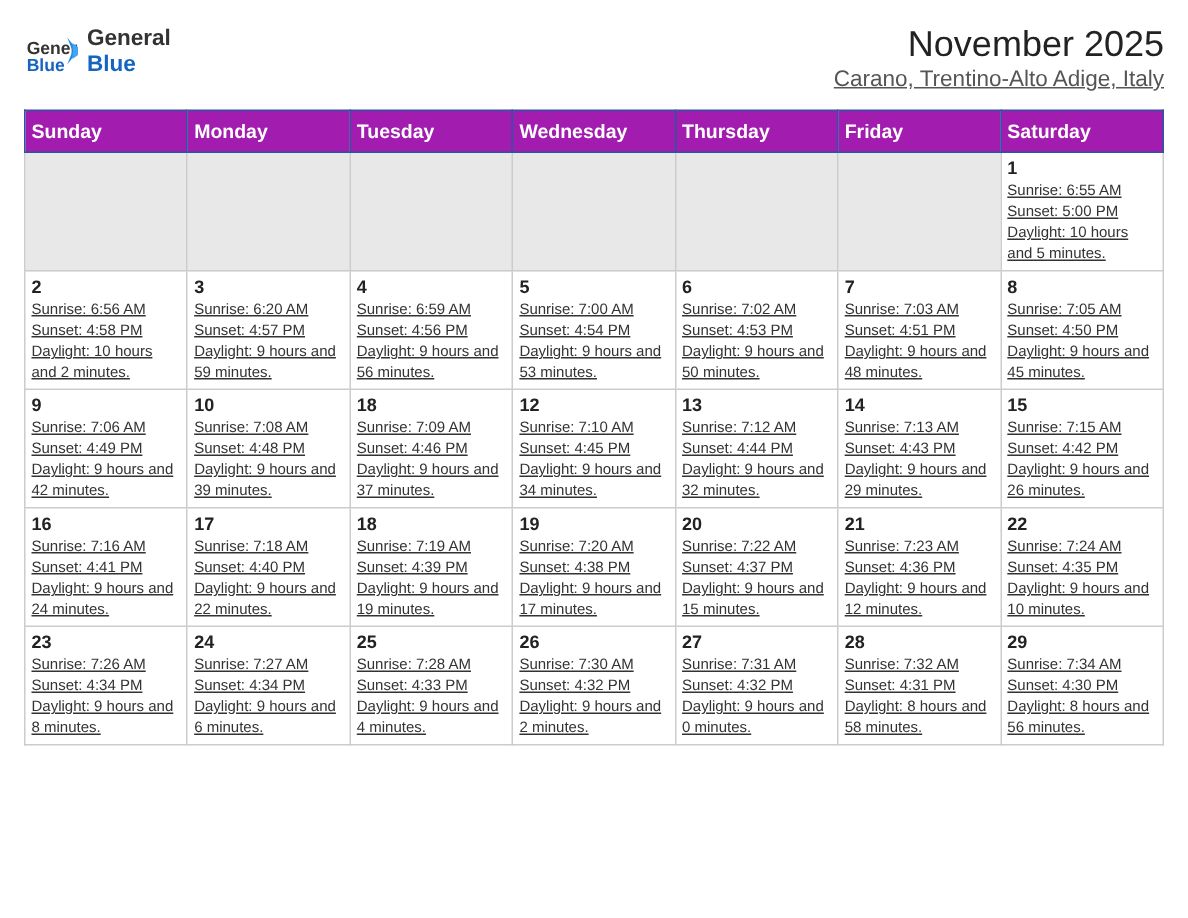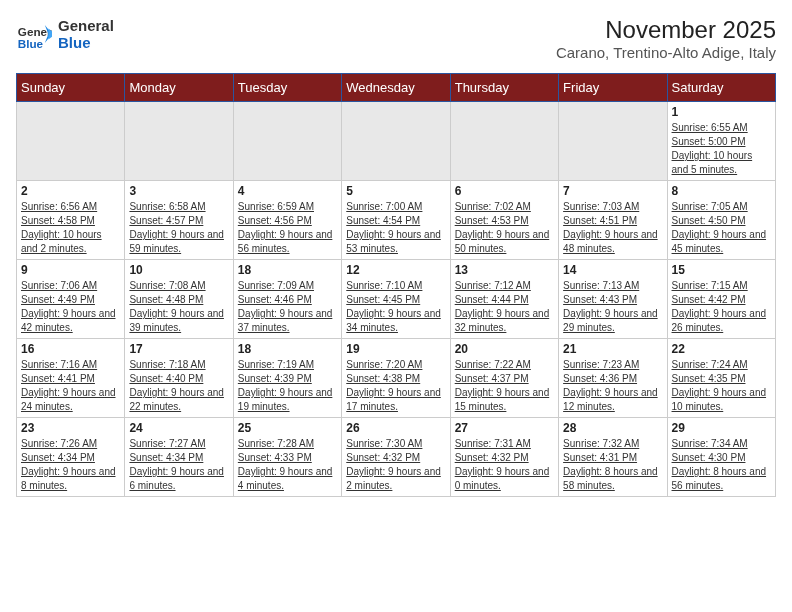--- a/index.html
+++ b/index.html
@@ -29,31 +29,32 @@
       text-align: right;
     }
     .month-title {
       font-size: 24px;
       font-weight: normal;
       color: #222;
     }
     .location {
       font-size: 15px;
       color: #555;
+      text-decoration: underline;
     }
     .calendar {
       width: 100%;
       border-collapse: collapse;
       border: 1px solid #ccc;
     }
     .calendar th {
-      background: #7f1d1d;
+      background: #a21caf;
       color: #fff;
       font-size: 13px;
-      font-weight: normal;
+      font-weight: bold;
       padding: 6px 4px;
       text-align: left;
       border: 1px solid #2a55a0;
     }
     .calendar td {
       vertical-align: top;
       border: 1px solid #ccc;
       padding: 3px 4px;
       font-size: 10.5px;
       color: #333;
@@ -128,21 +129,21 @@
       </tr>
       <tr>
         <td>
           <div class="day-number">2</div>
           <div class="day-info">Sunrise: 6:56 AM
 Sunset: 4:58 PM
 Daylight: 10 hours and 2 minutes.</div>
         </td>
         <td>
           <div class="day-number">3</div>
-          <div class="day-info">Sunrise: 6:58 AM
+          <div class="day-info">Sunrise: 6:20 AM
 Sunset: 4:57 PM
 Daylight: 9 hours and 59 minutes.</div>
         </td>
         <td>
           <div class="day-number">4</div>
           <div class="day-info">Sunrise: 6:59 AM
 Sunset: 4:56 PM
 Daylight: 9 hours and 56 minutes.</div>
         </td>
         <td>

